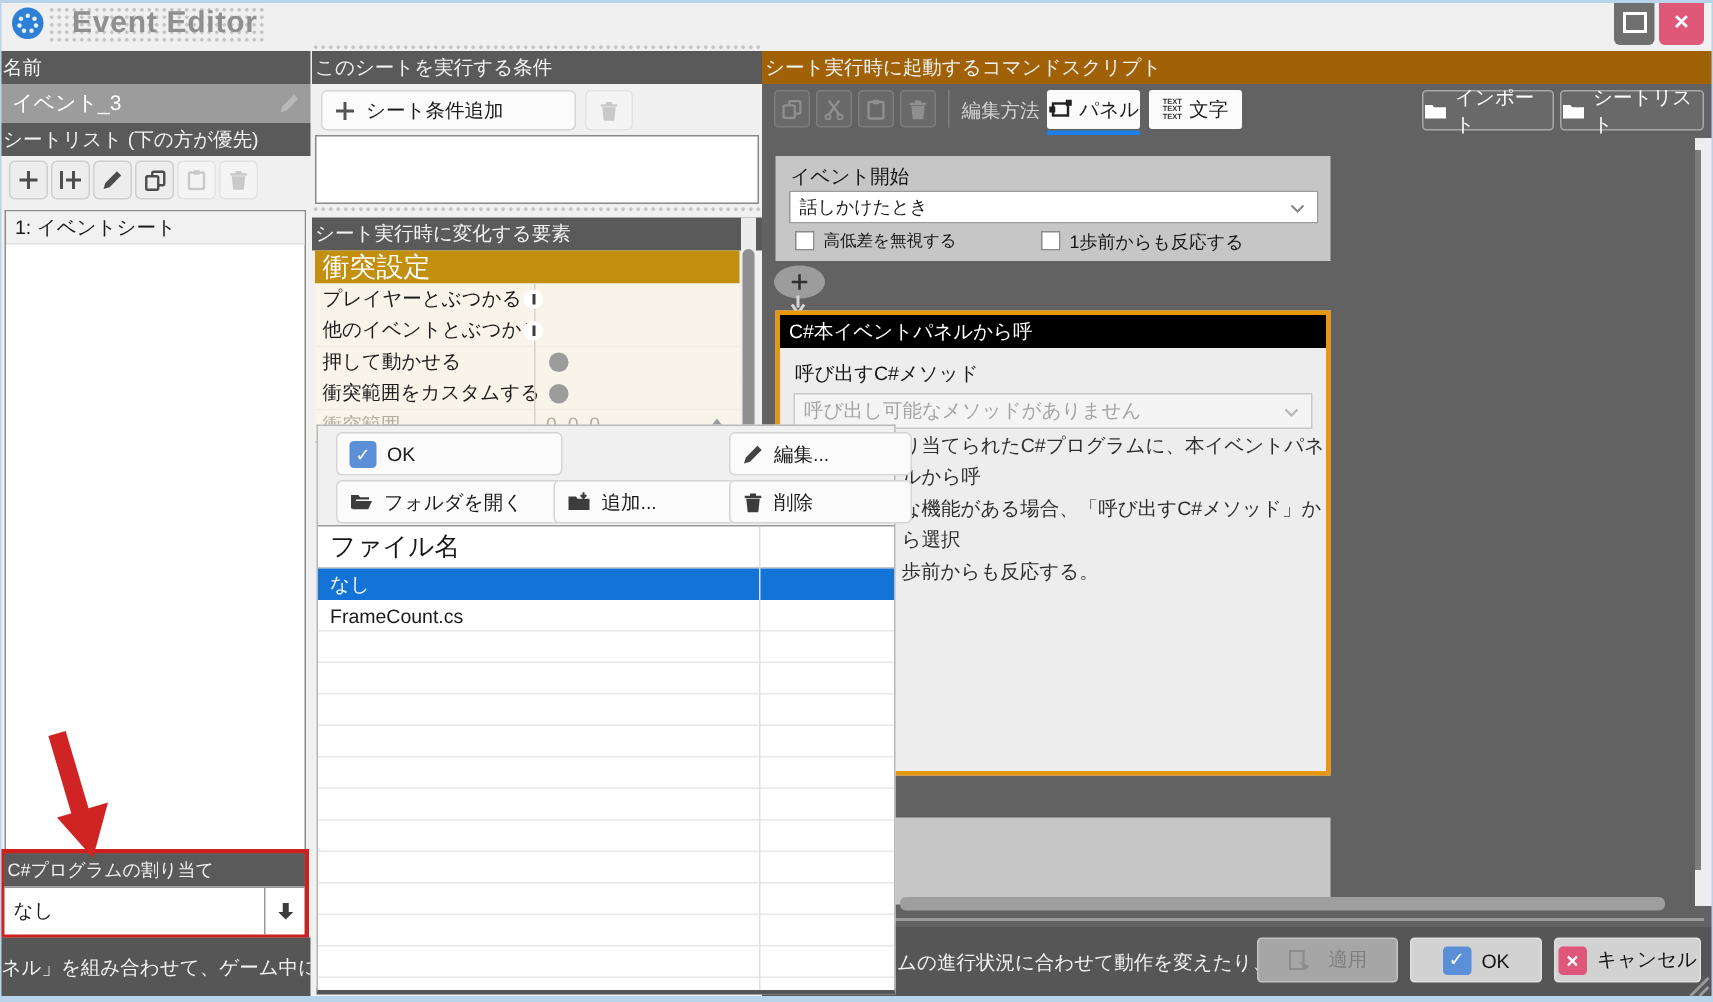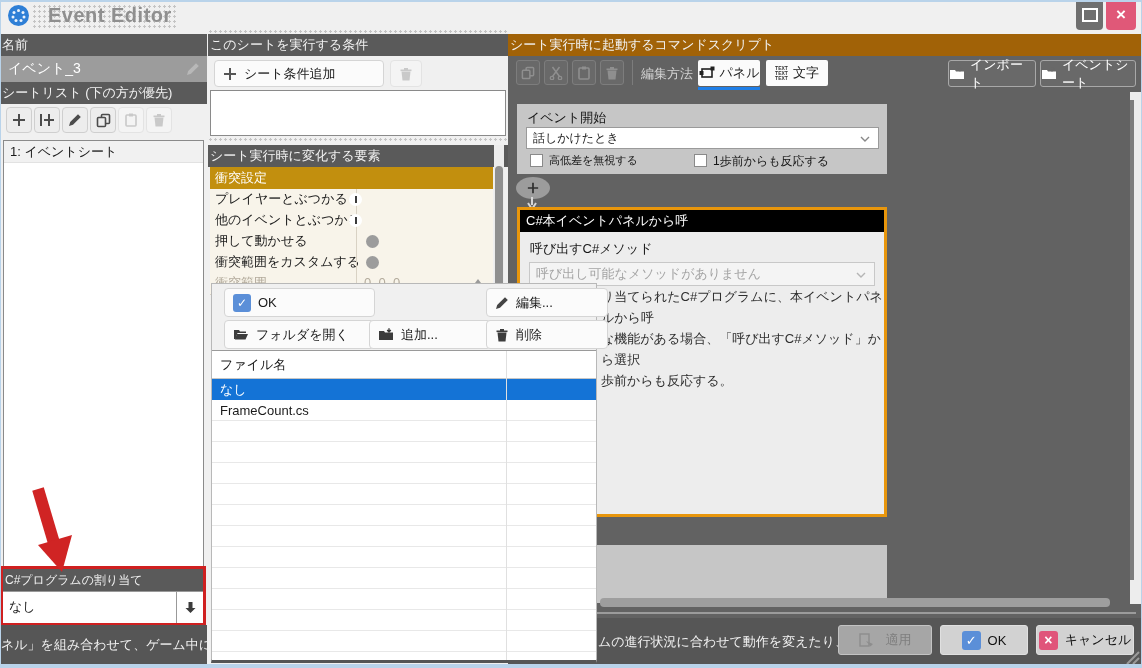--- a/index.html
+++ b/index.html
@@ -162,21 +162,21 @@
         <rect x="1.5" y="2.5" width="11" height="1.6" fill="currentColor"></rect>
         <rect x="5" y="1" width="4" height="2" fill="currentColor"></rect>
       </svg>
     </span>
 </div>
 
 <div class="abs" style="left:210px;top:90px;width:296px;height:46px;background:#fff;border:1px solid #8a8a8a"></div>
 <div class="abs dots" style="left:208px;top:137px;width:300px;height:5px"></div>
 
 <div class="abs dk" style="left:208px;top:145px;width:300px;height:22px">シート実行時に変化する要素</div>
-<div class="abs" style="left:210px;top:167px;width:283px;height:22px;background:#c28f0e;color:#fff;font-size:13px;line-height:22px;padding-left:5px;box-sizing:border-box">
+<div class="abs" style="left:210px;top:167px;width:283px;height:22px;background:#c28f0e;color:#fff;font-size:18px;line-height:22px;padding-left:5px;box-sizing:border-box">
   <span>衝突設定</span>
 </div>
 
 <div class="mrow" style="top:189px">
   <span class="lbl">プレイヤーとぶつかる</span>
   <span class="vline"></span>
   <span class="tog on abs" style="left:154px;top:2px"><span class="knob"></span></span>
 </div>
 <div class="mrow" style="top:210px">
   <span class="lbl">他のイベントとぶつかる</span>
@@ -274,21 +274,21 @@
     </span>
   <span>インポート</span>
 </div>
 <div class="abs" style="left:1040px;top:60px;width:96px;height:27px;background:#696969;border:1px solid #a8a8a8;border-radius:3px;display:flex;align-items:center;justify-content:center;gap:5px;font-size:13px;color:#fff;box-sizing:border-box">
   <span>
       <svg width="16" height="13" viewBox="0 0 16 13">
         <path d="M1 3h5l1 1.5h8V12H1z" fill="#fff"></path>
         <path d="M11 4V0M9 1.8l2-2 2 2" stroke="#696969" stroke-width="1.4" fill="none" transform="translate(0,0.5)"></path>
       </svg>
     </span>
-  <span>イベントシート</span>
+  <span>シートリスト</span>
 </div>
 
 <div class="abs" style="left:517px;top:104px;width:370px;height:70px;background:#c6c6c6">
   <span class="abs" style="left:10px;top:5px;font-size:13px;color:#161616">イベント開始</span>
   <div class="abs" style="left:9px;top:23px;width:353px;height:22px;background:#fff;border:1px solid #9a9a9a;font-size:12px;color:#1a1a1a;line-height:20px;padding-left:6px">
     <span>話しかけたとき</span>
     <span class="abs" style="right:8px;top:8px">
         <svg class="chev" viewBox="0 0 10 6">
           <path d="M1 1l4 4 4-4" stroke="#888" stroke-width="1.4" fill="none"></path>
         </svg>
@@ -406,21 +406,21 @@
           <path d="M2.5 4.5h9l-1 9h-7z" fill="currentColor"></path>
           <rect x="1.5" y="2.5" width="11" height="1.6" fill="currentColor"></rect>
           <rect x="5" y="1" width="4" height="2" fill="currentColor"></rect>
         </svg>
       </span>
     <span>削除</span>
   </div>
 
   <div class="abs" style="left:0;top:66px;width:384px;height:310px;background:#fff;border-top:1px solid #9a9a9a;overflow:hidden">
     <div class="abs" style="left:294px;top:0;width:1px;height:310px;background:#e0e0e0"></div>
-    <div style="height:27px;border-bottom:1px solid #c6c6c6;font-size:13px;line-height:27px;padding-left:8px;color:#161616">
+    <div style="height:27px;border-bottom:1px solid #c6c6c6;font-size:17px;line-height:27px;padding-left:8px;color:#161616">
       <span>ファイル名</span>
     </div>
     <div class="frow sel"><span>なし</span></div>
     <div class="frow"><span>FrameCount.cs</span></div>
     <div class="frow"></div>
     <div class="frow"></div>
     <div class="frow"></div>
     <div class="frow"></div>
     <div class="frow"></div>
     <div class="frow"></div>

